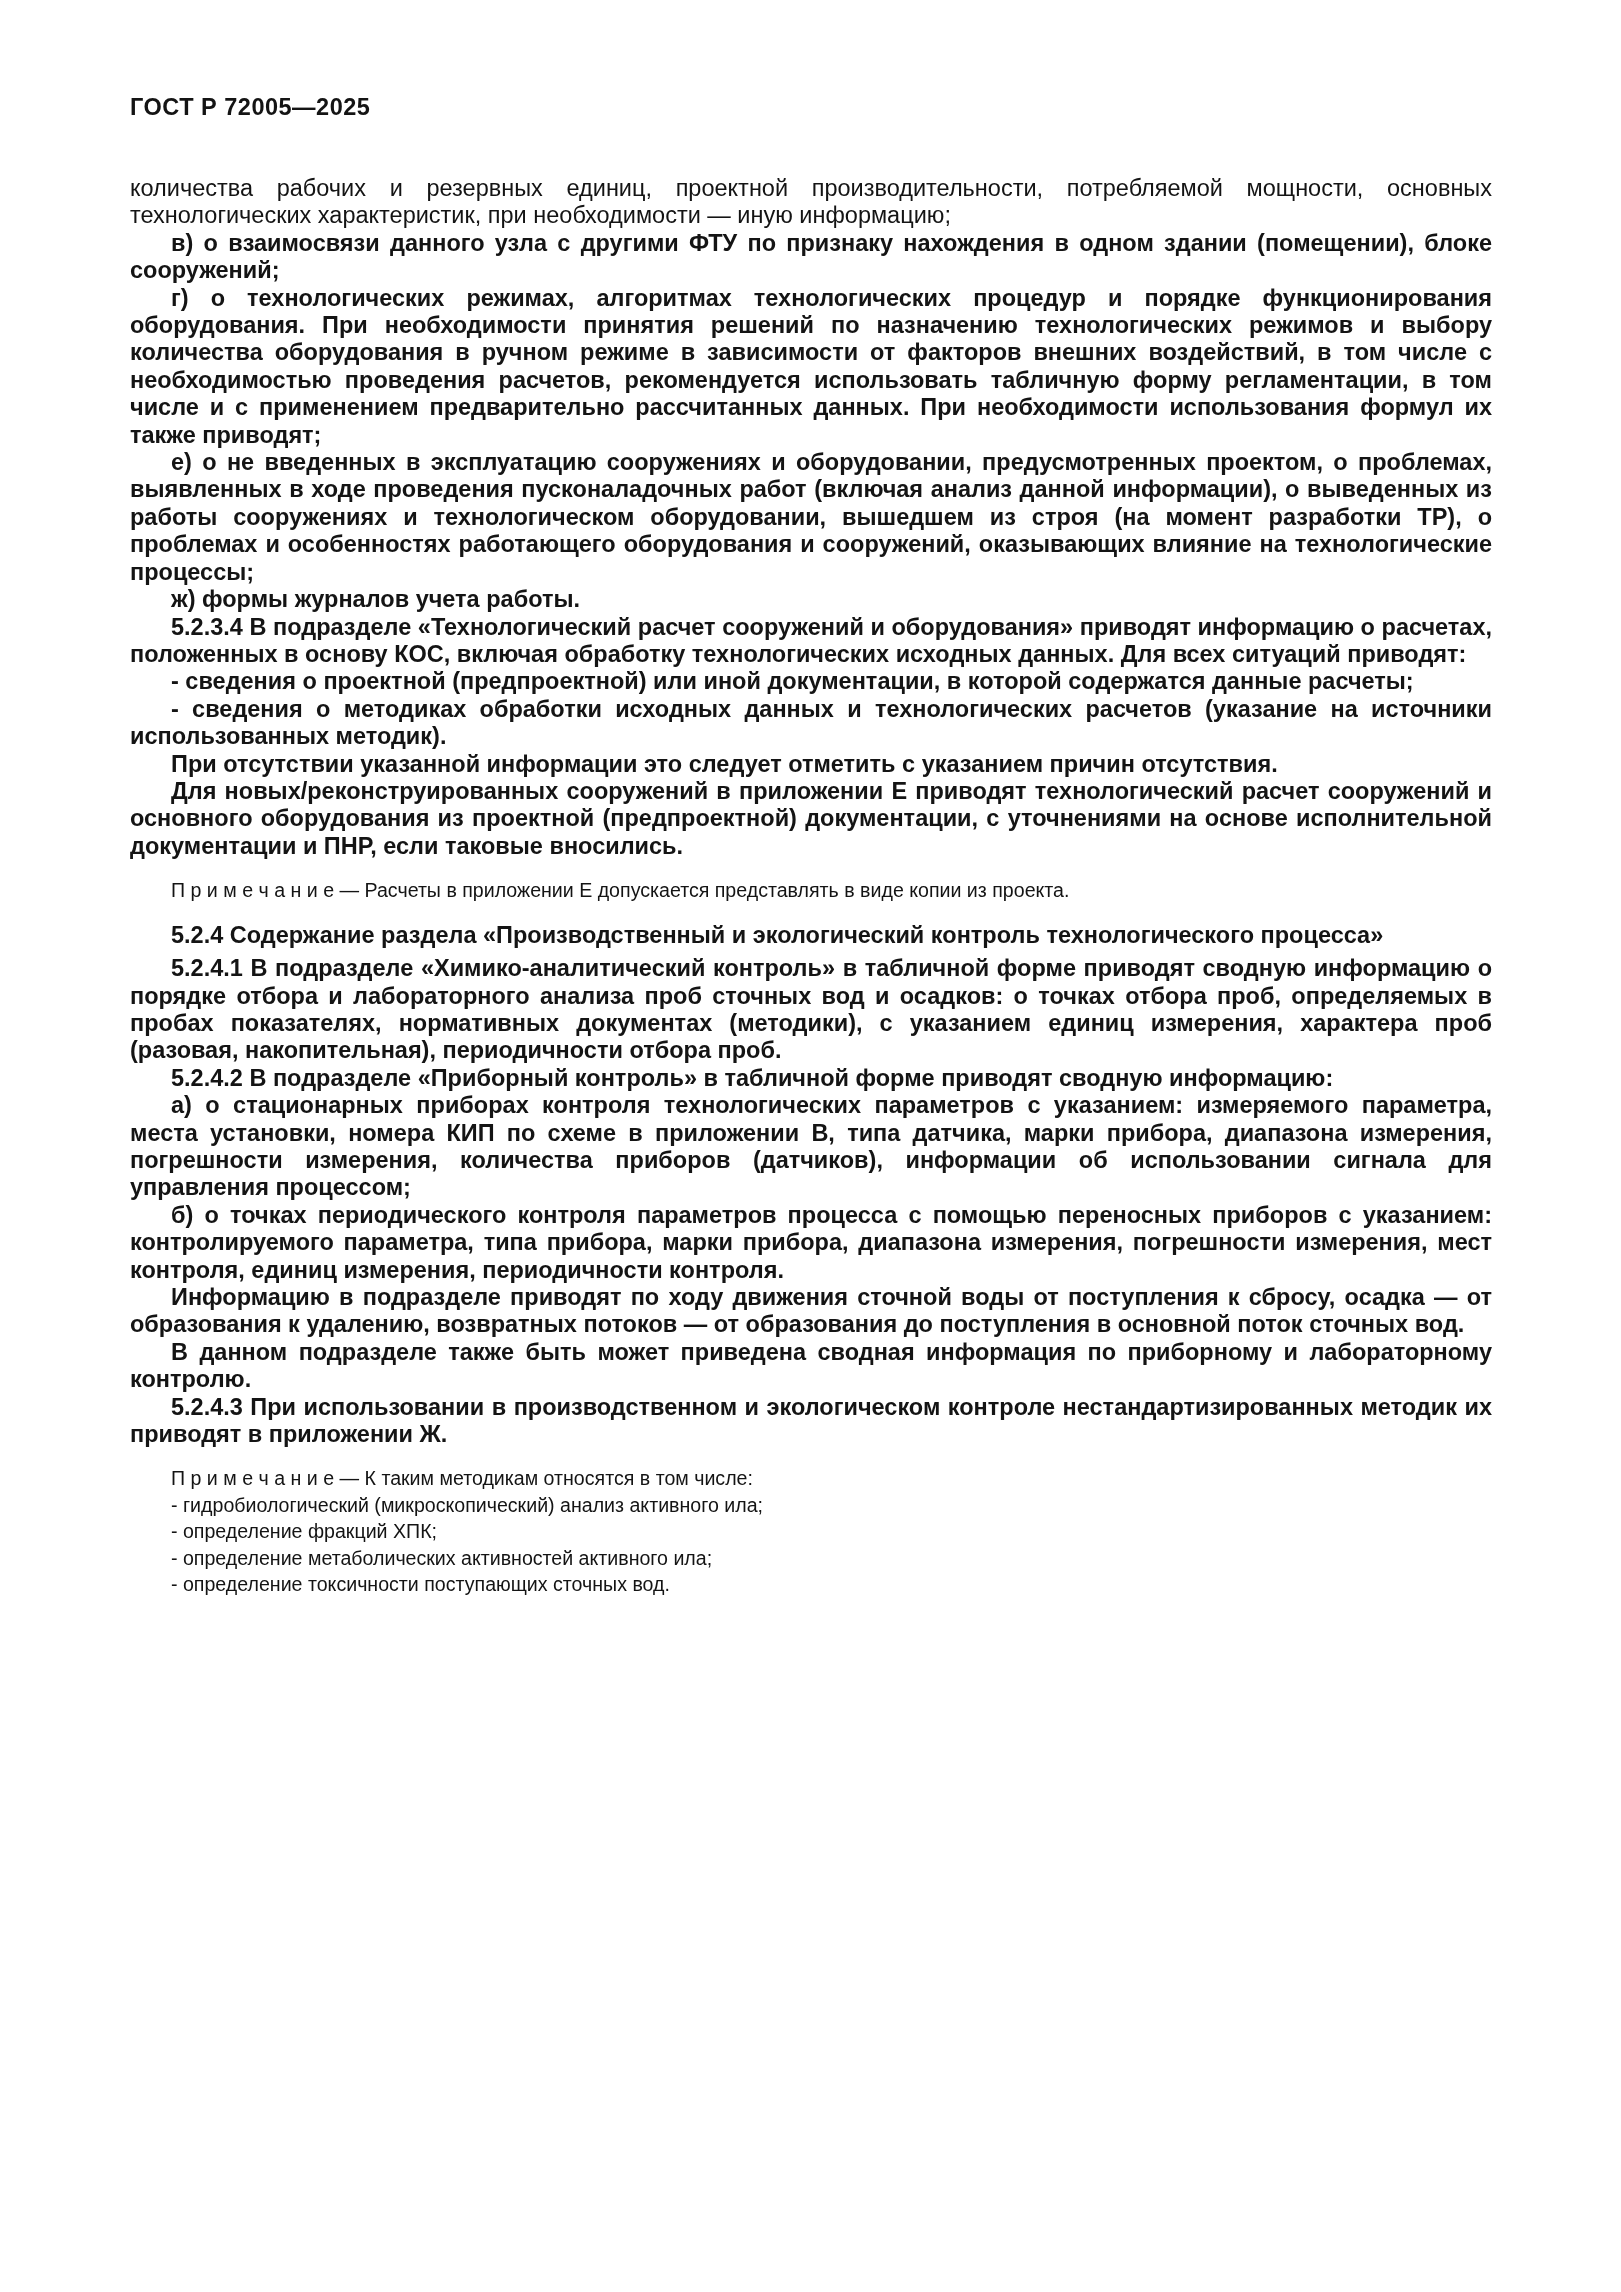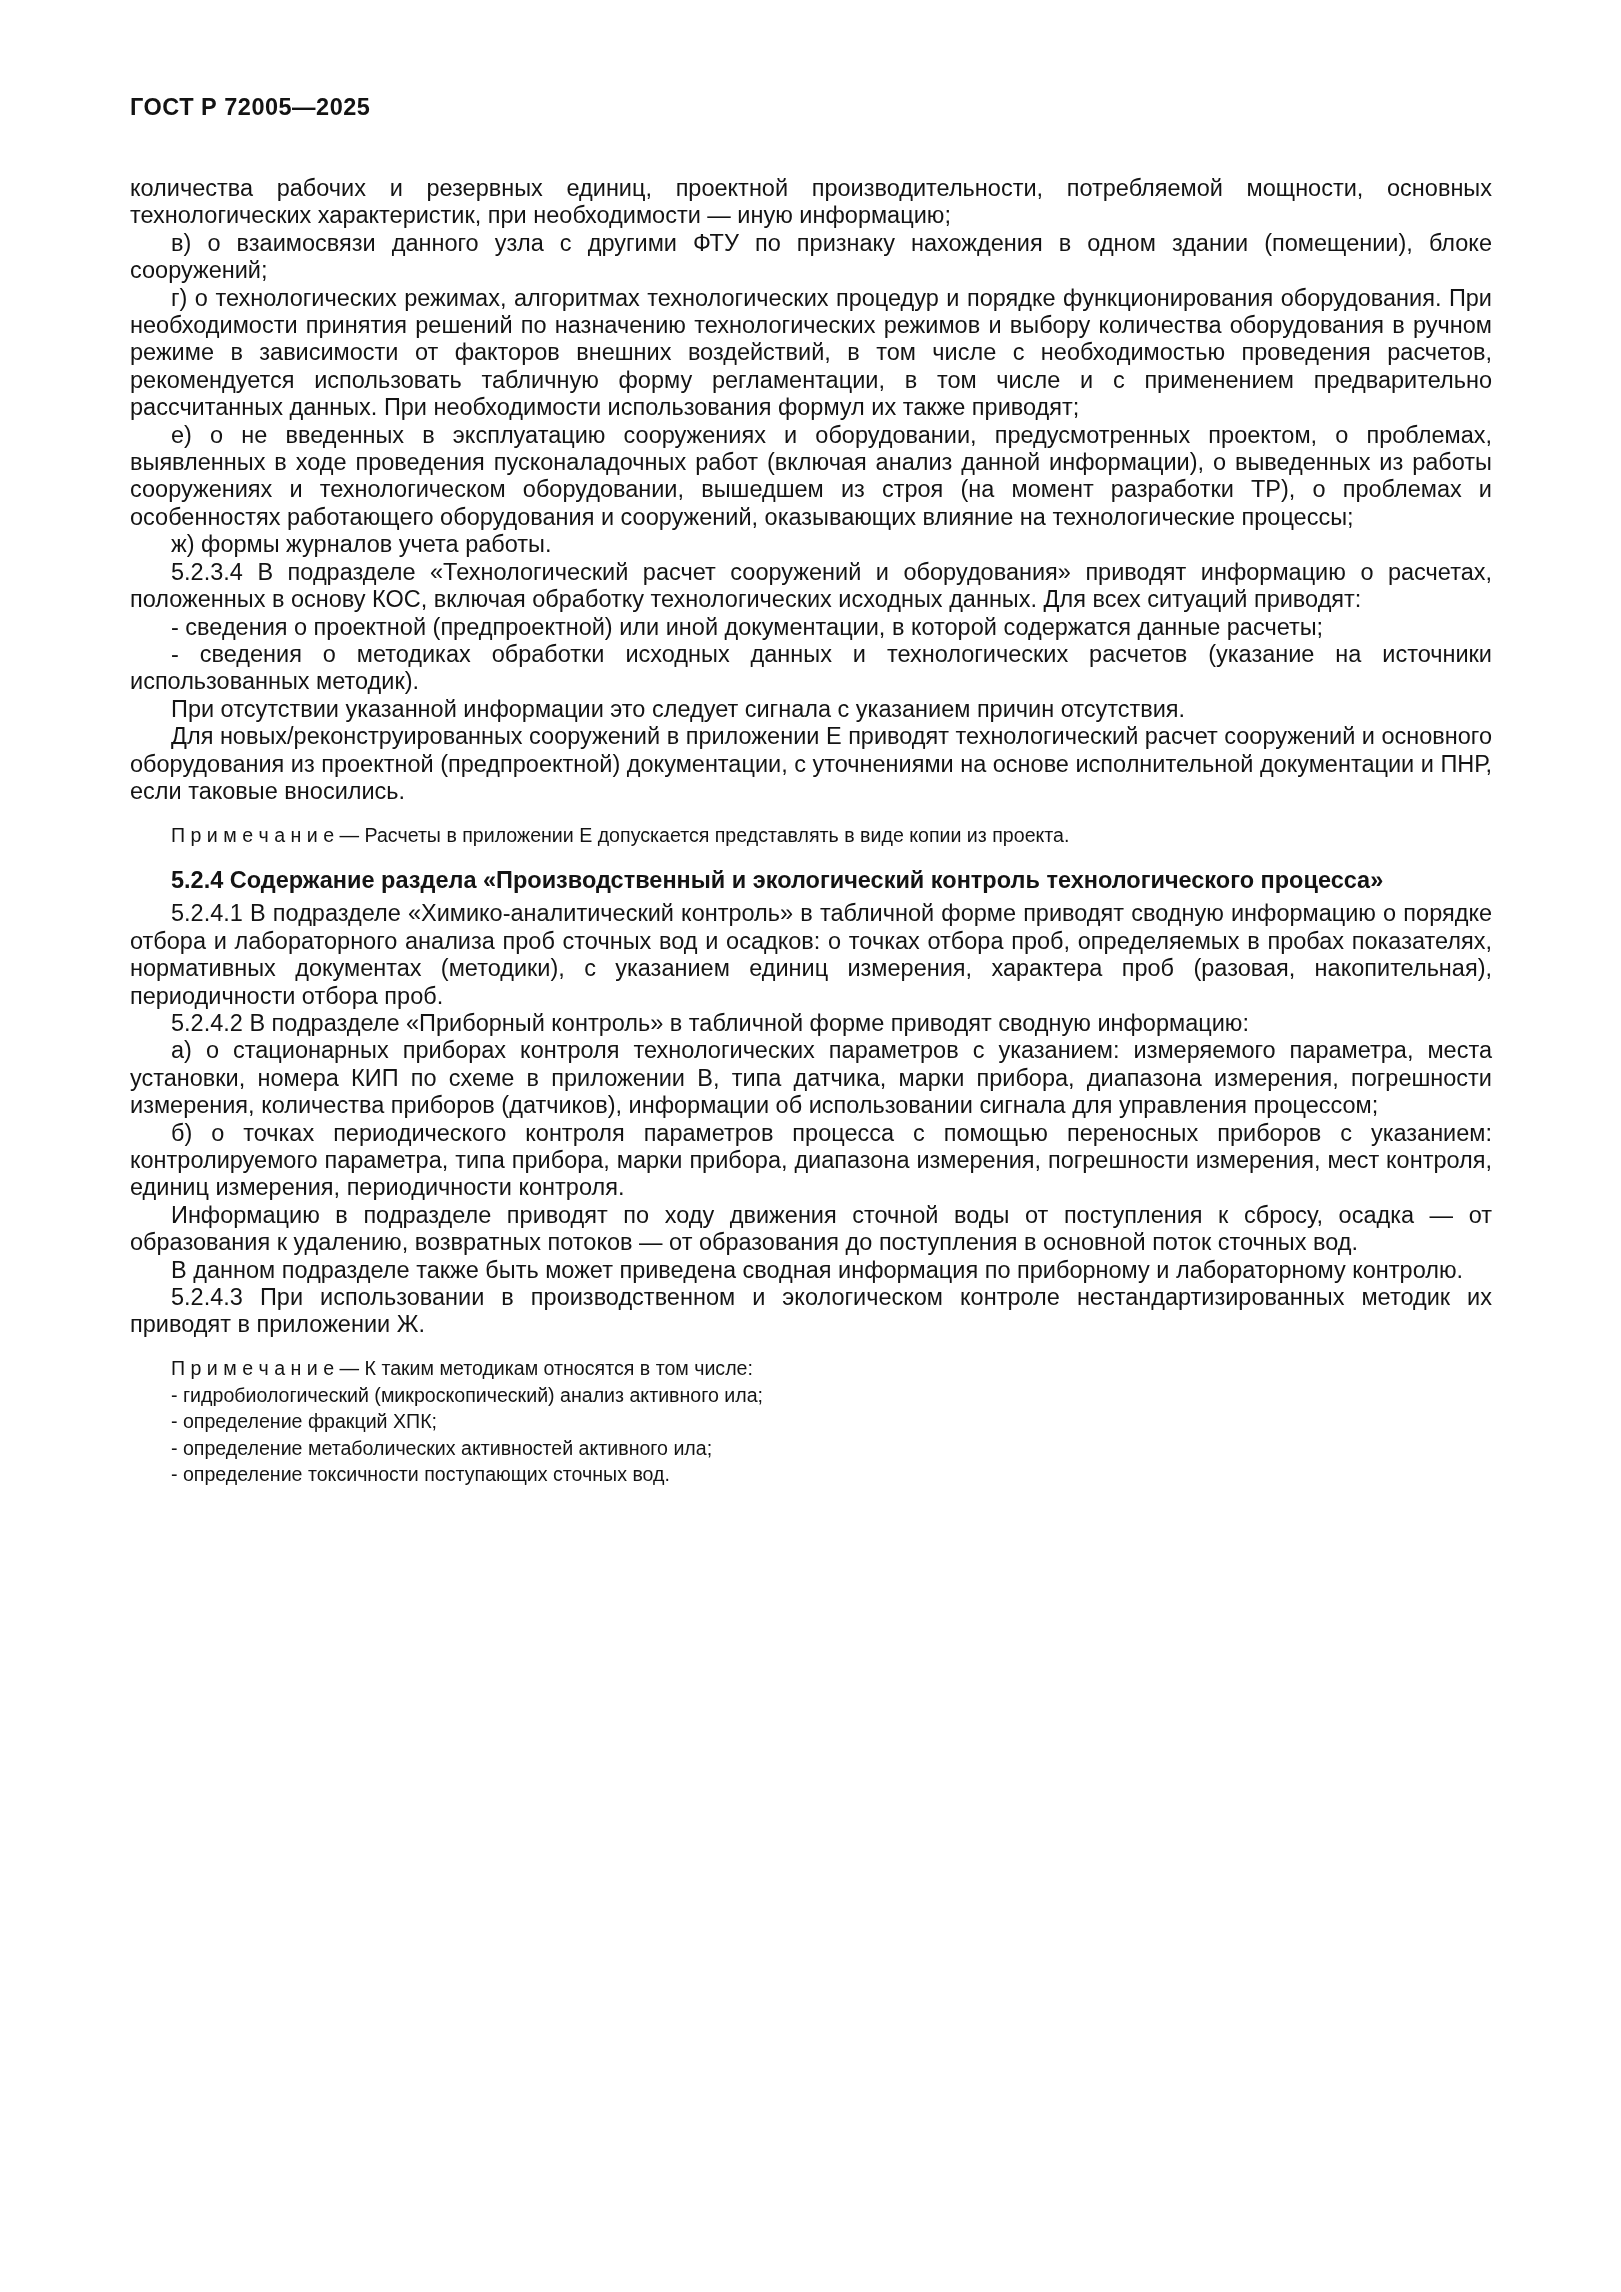--- a/index.html
+++ b/index.html
@@ -37,20 +37,21 @@
     text-align: justify;
     hyphens: auto;
     -webkit-hyphens: auto;
   }
   .para.continuation {
     text-indent: 0;
     margin-top: 28px;
   }
   .para.body {
     text-indent: 41px;
+    font-weight: bold;
   }
   .para.heading {
     font-weight: bold;
     text-indent: 41px;
     margin: 19.6px 0 5.9px 0;
   }
   .para.note {
     font-size: 19.6px;
     line-height: 24.5px;
     padding-left: 41px;
@@ -86,21 +87,21 @@
 
   <div class="content">
       <p class="para continuation">количества рабочих и резервных единиц, проектной производительности, потребляемой мощности, основных технологических характеристик, при необходимости — иную информацию;</p>
       <p class="para body">в) о взаимосвязи данного узла с другими ФТУ по признаку нахождения в одном здании (помещении), блоке сооружений;</p>
       <p class="para body">г) о технологических режимах, алгоритмах технологических процедур и порядке функционирования оборудования. При необходимости принятия решений по назначению технологических режимов и выбору количества оборудования в ручном режиме в зависимости от факторов внешних воздействий, в том числе с необходимостью проведения расчетов, рекомендуется использовать табличную форму регламентации, в том числе и с применением предварительно рассчитанных данных. При необходимости использования формул их также приводят;</p>
       <p class="para body">е) о не введенных в эксплуатацию сооружениях и оборудовании, предусмотренных проектом, о проблемах, выявленных в ходе проведения пусконаладочных работ (включая анализ данной информации), о выведенных из работы сооружениях и технологическом оборудовании, вышедшем из строя (на момент разработки ТР), о проблемах и особенностях работающего оборудования и сооружений, оказывающих влияние на технологические процессы;</p>
       <p class="para body">ж) формы журналов учета работы.</p>
       <p class="para body">5.2.3.4 В подразделе «Технологический расчет сооружений и оборудования» приводят информацию о расчетах, положенных в основу КОС, включая обработку технологических исходных данных. Для всех ситуаций приводят:</p>
       <p class="para body">- сведения о проектной (предпроектной) или иной документации, в которой содержатся данные расчеты;</p>
       <p class="para body">- сведения о методиках обработки исходных данных и технологических расчетов (указание на источники использованных методик).</p>
-      <p class="para body">При отсутствии указанной информации это следует сигнала с указанием причин отсутствия.</p>
+      <p class="para body">При отсутствии указанной информации это следует отметить с указанием причин отсутствия.</p>
       <p class="para body">Для новых/реконструированных сооружений в приложении Е приводят технологический расчет сооружений и основного оборудования из проектной (предпроектной) документации, с уточнениями на основе исполнительной документации и ПНР, если таковые вносились.</p>
       <p class="para note">П р и м е ч а н и е — Расчеты в приложении Е допускается представлять в виде копии из проекта.</p>
       <p class="para heading">5.2.4 Содержание раздела «Производственный и экологический контроль технологического процесса»</p>
       <p class="para body">5.2.4.1 В подразделе «Химико-аналитический контроль» в табличной форме приводят сводную информацию о порядке отбора и лабораторного анализа проб сточных вод и осадков: о точках отбора проб, определяемых в пробах показателях, нормативных документах (методики), с указанием единиц измерения, характера проб (разовая, накопительная), периодичности отбора проб.</p>
       <p class="para body">5.2.4.2 В подразделе «Приборный контроль» в табличной форме приводят сводную информацию:</p>
       <p class="para body">а) о стационарных приборах контроля технологических параметров с указанием: измеряемого параметра, места установки, номера КИП по схеме в приложении В, типа датчика, марки прибора, диапазона измерения, погрешности измерения, количества приборов (датчиков), информации об использовании сигнала для управления процессом;</p>
       <p class="para body">б) о точках периодического контроля параметров процесса с помощью переносных приборов с указанием: контролируемого параметра, типа прибора, марки прибора, диапазона измерения, погрешности измерения, мест контроля, единиц измерения, периодичности контроля.</p>
       <p class="para body">Информацию в подразделе приводят по ходу движения сточной воды от поступления к сбросу, осадка — от образования к удалению, возвратных потоков — от образования до поступления в основной поток сточных вод.</p>
       <p class="para body">В данном подразделе также быть может приведена сводная информация по приборному и лабораторному контролю.</p>
       <p class="para body">5.2.4.3 При использовании в производственном и экологическом контроле нестандартизированных методик их приводят в приложении Ж.</p>

